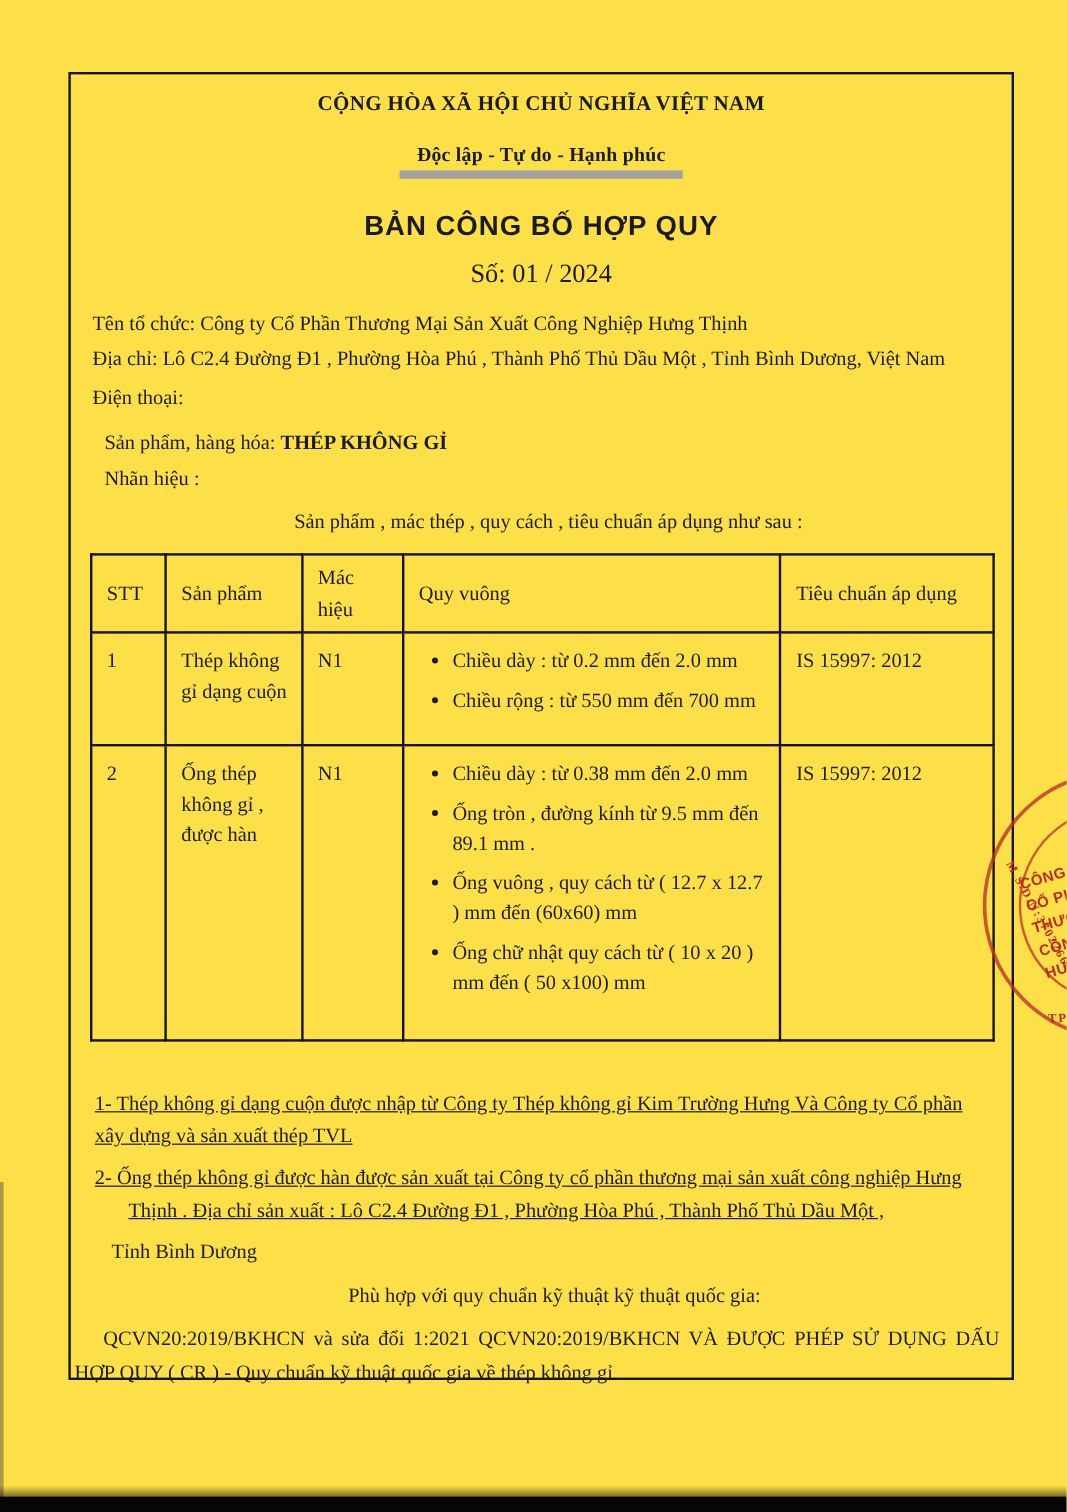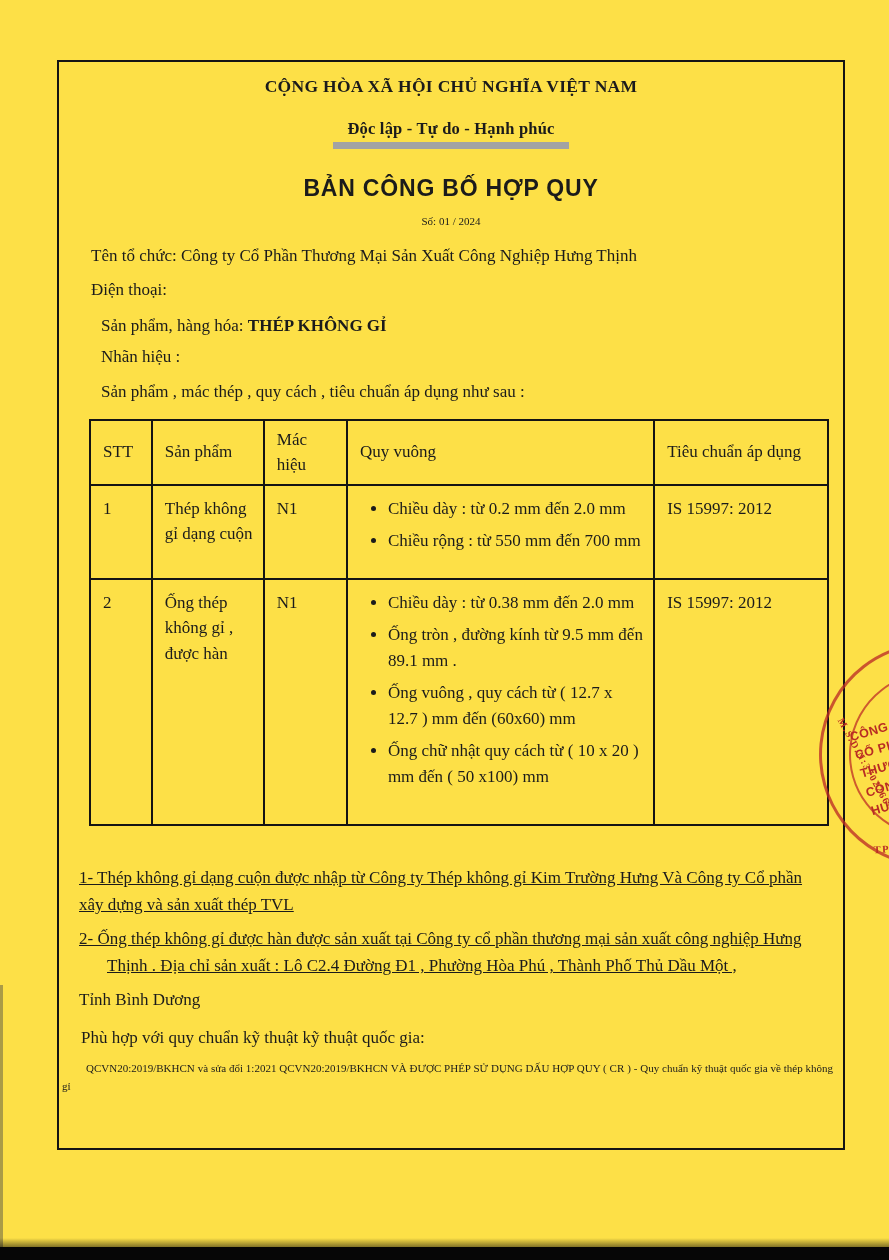--- a/index.html
+++ b/index.html
@@ -17,29 +17,29 @@
   .national-title { font-size:17.5px; font-weight:bold; letter-spacing:0.3px; }
   .motto {
     display:inline-block; font-size:16.5px; font-weight:bold;
     border-bottom:7px solid #a3a3a3; padding:3px 14px 3px; margin-top:1px;
     letter-spacing:0.2px;
   }
   .doc-title {
     text-align:center; font-family:"Liberation Sans", sans-serif;
     font-size:23px; font-weight:bold; letter-spacing:0.8px; margin-top:26px;
   }
-  .doc-number { text-align:center; font-size:11px; margin-top:13px; }
+  .doc-number { text-align:center; font-size:22px; margin-top:13px; }
 
-  .body-text { padding:0 16px 0 32px; font-size:17px; line-height:1.62; }
+  .body-text { padding:0 16px 0 18px; font-size:17px; line-height:1.62; }
   .line-org      { margin-top:15px; }
   .line-address  { margin-top:1px; }
   .line-phone    { margin-top:6px; }
   .line-product  { margin-top:9px; padding-left:10px; }
   .line-brand    { margin-top:3px; padding-left:10px; }
-  .line-intro    { margin-top:8px; padding-left:10px; }
+  .line-intro    { margin-top:8px; padding-left:10px;text-align:center; }
   .bold { font-weight:bold; }
 
   table.spec-table {
     width:calc(100% + 4px); margin-left:-2px; margin-top:13px;
     border-collapse:collapse; font-size:17px;
   }
   .spec-table th, .spec-table td {
     border:2px solid #141414; vertical-align:top; text-align:left;
     padding:10px 8px 10px 12px; font-weight:normal; line-height:1.5;
   }
@@ -52,24 +52,24 @@
   .th-stt, .td-stt { text-align:center; }
   .td-mt { padding-left:20px; }
   .row-1 td { height:94px; }
   .row-2 td { height:246px; }
   .spec-list { list-style:disc; padding-left:28px; }
   .spec-list li { margin-bottom:7px; line-height:1.5; }
 
   .notes { padding:0 14px 0 20px; margin-top:38px; font-size:17px; line-height:1.6; }
   .note-item { margin-bottom:7px;text-decoration:underline; }
   .note-hanging { padding-left:28px; text-indent:-28px; }
-  .line-province   { margin-top:4px; padding-left:20px; font-size:17px; line-height:1.6; }
-  .line-conformity { margin-top:10px; padding-left:22px; font-size:17px; line-height:1.6; }
+  .line-province   { margin-top:4px; padding-left:34px; font-size:17px; line-height:1.6; }
+  .line-conformity { margin-top:10px; padding-left:22px; font-size:17px; line-height:1.6;text-align:center; }
   .line-regulation {
-    margin:9px 10px 0 3px; font-size:11px; line-height:1.62;
+    margin:9px 10px 0 3px; font-size:17px; line-height:1.62;
     text-align:justify; text-indent:24px;
   }
 
   
   .stamp {
     position:absolute; top:642px; right:-155px; width:225px; height:225px;
     border:3px solid rgba(189,46,38,0.78); border-radius:50%;
     transform:rotate(-16deg); color:#b92c24;
   }
   .stamp-inner-ring { position:absolute; inset:27px; border:2px solid rgba(189,46,38,0.75); border-radius:50%; }
@@ -103,20 +103,21 @@
     <div class="doc-header">
       <div class="national-title">CỘNG HÒA XÃ HỘI CHỦ NGHĨA VIỆT NAM</div><br>
       <div class="motto">Độc lập - Tự do - Hạnh phúc</div>
     </div>
 
     <div class="doc-title">BẢN CÔNG BỐ HỢP QUY</div>
     <div class="doc-number">Số: 01 / 2024</div>
 
     <div class="body-text">
       <p class="line-org">Tên tổ chức: Công ty Cổ Phần Thương Mại Sản Xuất Công Nghiệp Hưng Thịnh</p>
+      <p class="line-address">Địa chỉ: Lô C2.4 Đường Đ1 , Phường Hòa Phú , Thành Phố Thủ Dầu Một , Tỉnh Bình Dương, Việt Nam</p>
       <p class="line-phone">Điện thoại:</p>
       <p class="line-product"><span>Sản phẩm, hàng hóa: </span><span class="bold">THÉP KHÔNG GỈ</span></p>
       <p class="line-brand">Nhãn hiệu :</p>
       <p class="line-intro">Sản phẩm , mác thép , quy cách , tiêu chuẩn áp dụng như sau :</p>
 
       <table class="spec-table">
         <colgroup>
           <col class="col-stt">
             <col class="col-sp">
             <col class="col-mt">

